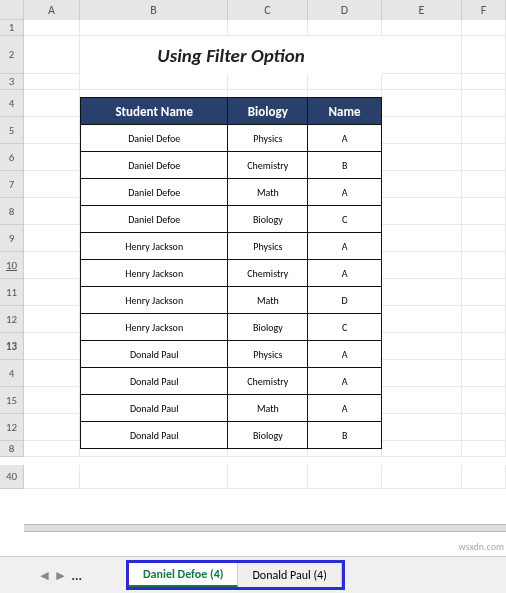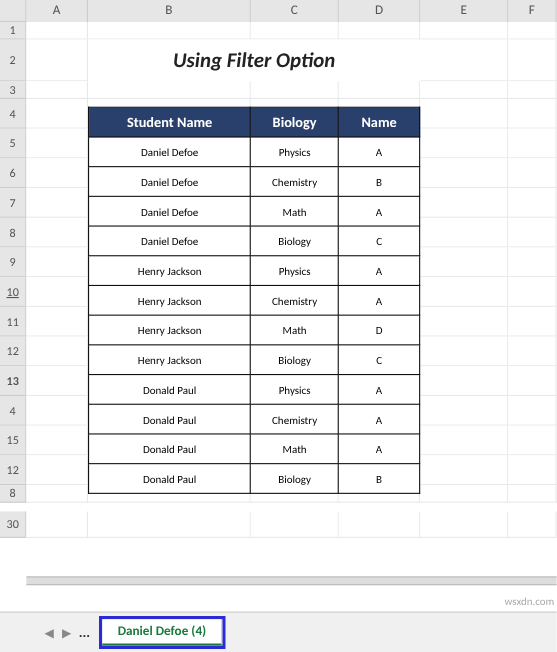--- a/index.html
+++ b/index.html
@@ -167,20 +167,21 @@
   .nav-ellipsis {
     font-size: 13px;
     color: #333;
     font-weight: bold;
   }
   .tabs-box {
     border: 3px solid #2b2bd6;
     height: 30px;
     display: flex;
     align-items: stretch;
+    margin-left: 36px;
   }
   .sheet-tab {
     padding: 0 14px;
     font-size: 12px;
     display: flex;
     align-items: center;
     border-right: 1px solid #ccc;
     background: #efefef;
     white-space: nowrap;
   }
@@ -226,21 +227,21 @@
         <div class="rowh" style="height: 27px;">9</div>
         <div class="rowh" style="height: 27px; text-decoration: underline;">10</div>
         <div class="rowh" style="height: 27px;">11</div>
         <div class="rowh" style="height: 27px;">12</div>
         <div class="rowh" style="height: 27px; font-weight: bold;">13</div>
         <div class="rowh" style="height: 27px;">4</div>
         <div class="rowh" style="height: 27px;">15</div>
         <div class="rowh" style="height: 27px;">12</div>
         <div class="rowh" style="height: 16px;">8</div>
         <div style="height: 8px;"></div>
-        <div class="rowh" style="height: 24px;">30</div>
+        <div class="rowh" style="height: 24px;">40</div>
       </div>
     <div class="cells" id="cellArea">
         <div class="grid-row">
           <div class="cell cA" style="height: 16px;"></div>
           <div class="cell cB" style="height: 16px;"></div>
           <div class="cell cC" style="height: 16px;"></div>
           <div class="cell cD" style="height: 16px;"></div>
           <div class="cell cE" style="height: 16px;"></div>
           <div class="cell cF" style="height: 16px;"></div>
         </div>
@@ -463,16 +464,17 @@
 </div>
 
 <div class="bottom-bar">
   <div class="nav-area">
     <span class="nav-arrow">◀</span>
     <span class="nav-arrow">▶</span>
     <span class="nav-ellipsis">...</span>
   </div>
   <div class="tabs-box" id="tabsBox">
       <div class="sheet-tab active">Daniel Defoe (4)</div>
+      <div class="sheet-tab">Donald Paul (4)</div>
     </div>
 </div>
 
 <div class="watermark">wsxdn.com</div>
 
 </body></html>

